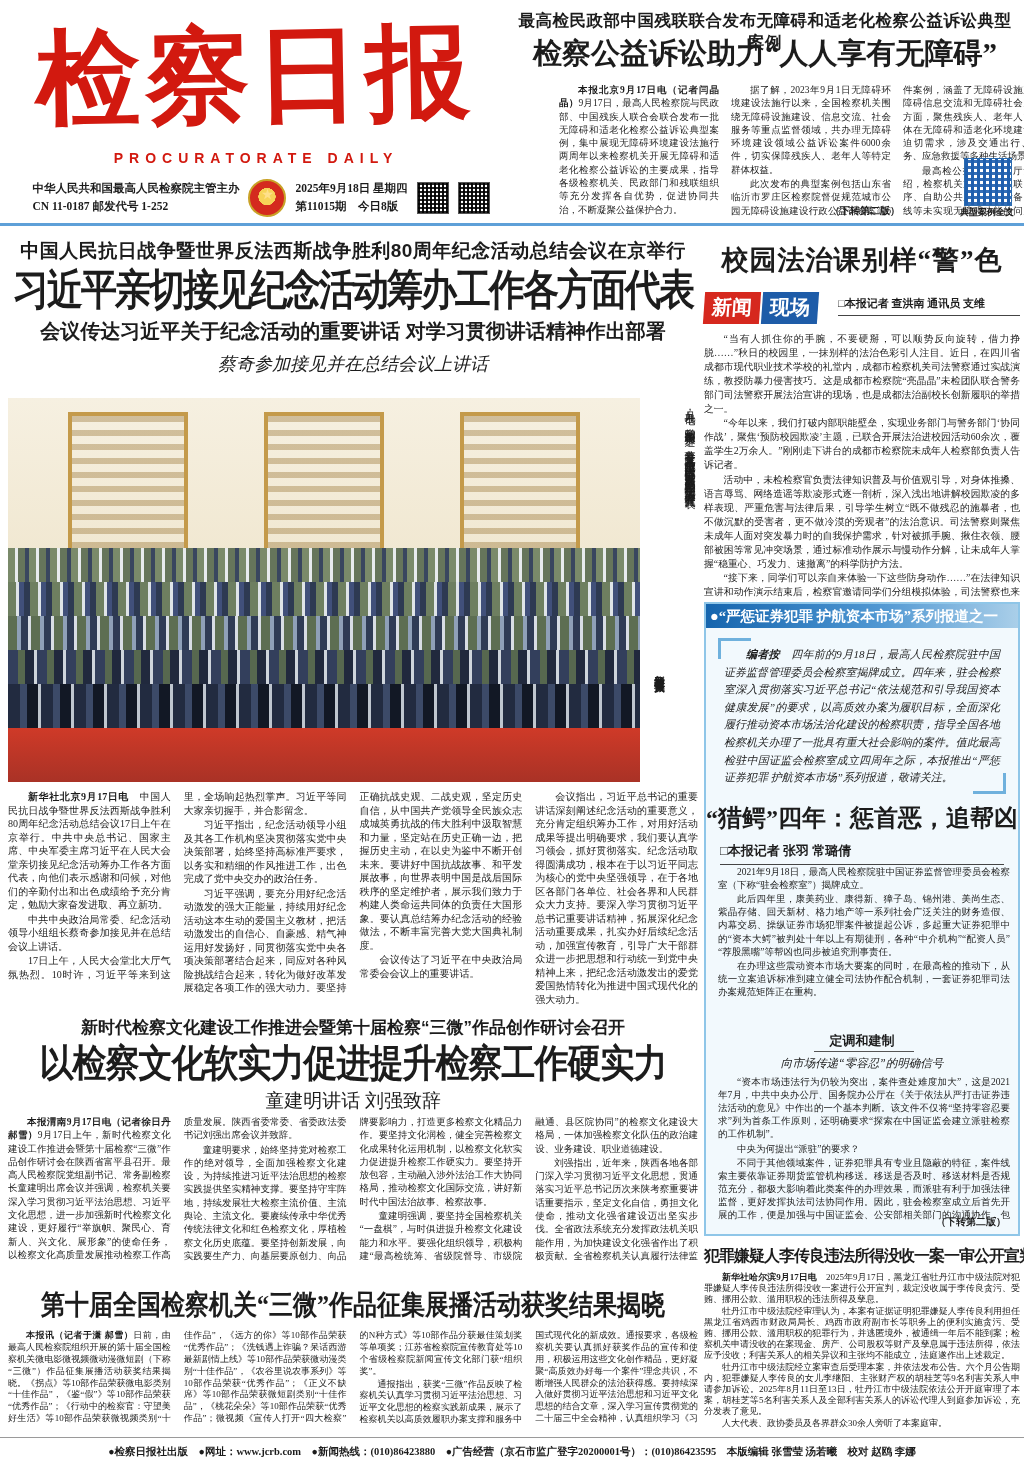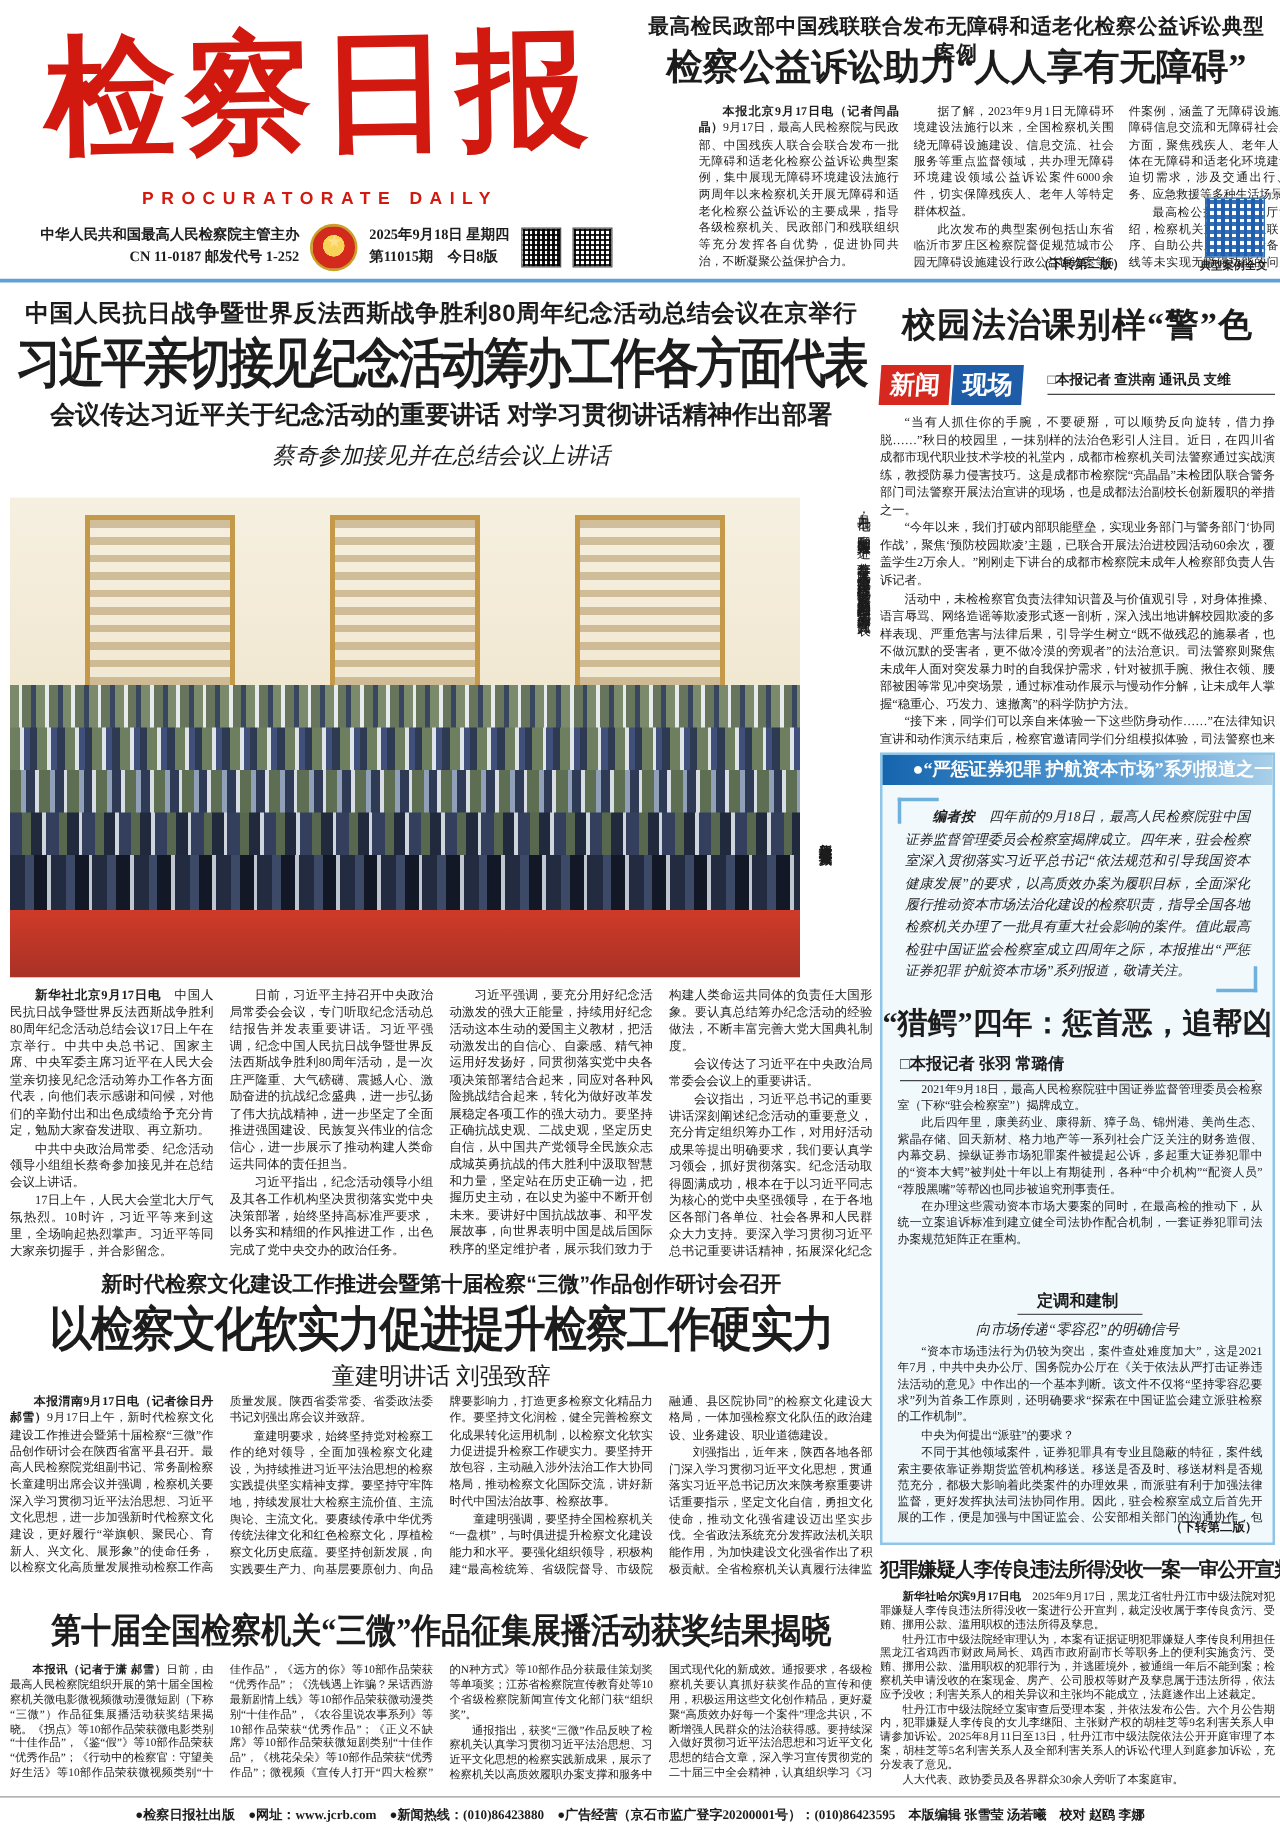--- a/index.html
+++ b/index.html
@@ -9,21 +9,21 @@
   p{margin:0 0 1px 0;text-align:justify;text-indent:2em;}
   p b{font-weight:bold;}
   
   .mh-title{left:30px;top:6px;width:452px;height:146px;color:#d2190f;
             font-size:104px;font-weight:bold;letter-spacing:6px;text-align:center;
             line-height:140px;transform:rotate(-1deg);}
   .mh-en{left:70px;top:150px;width:372px;color:#d2190f;font-size:14px;font-weight:bold;
          letter-spacing:6px;text-align:center;font-family:"Liberation Sans",sans-serif;}
   .mh-info{left:18px;top:176px;width:486px;height:44px;display:flex;align-items:center;
            justify-content:center;gap:9px;font-size:11.5px;font-weight:bold;line-height:1.55;}
-  .mh-org{text-align:right;}
+  .mh-org{}
   .mh-date{text-align:left;}
   .emblem{width:38px;height:38px;border-radius:50%;flex:0 0 38px;
           background:radial-gradient(circle at 50% 46%,#f7d358 0 34%,#d42a1e 35% 100%);
           border:2px solid #c9a227;box-sizing:border-box;position:relative;}
   .emblem span{position:absolute;left:0;right:0;top:8px;text-align:center;color:#ffe08a;font-size:11px;line-height:11px;}
   .qr{width:30px;height:30px;border:1px solid #555;background:
       repeating-linear-gradient(0deg,rgba(0,0,0,.85) 0 2px,transparent 2px 4px),
       repeating-linear-gradient(90deg,#111 0 2px,#fff 2px 4px);}
   
   .blue-rule{left:0;top:223px;width:1024px;height:3px;background:#5ea0d8;}
@@ -72,21 +72,21 @@
   .badge{display:inline-block;color:#fff;font-weight:900;font-size:20px;padding:2px 8px 3px 8px;
          font-family:"Liberation Sans",sans-serif;transform:skewX(-4deg);}
   .badge-news{background:#d6281e;}
   .badge-scene{background:#1e5ca8;margin-left:2px;}
   .sc-byline{left:838px;top:296px;width:182px;font-size:11px;font-weight:bold;
              border-bottom:1px solid #444;padding-bottom:4px;}
   .sc-body{left:704px;top:332px;width:316px;height:266px;font-size:9.8px;line-height:1.42;overflow:hidden;}
   
   .series-box{left:704px;top:602px;width:316px;height:634px;border:2px solid #8fc6e8;background:#f2f9fd;box-sizing:border-box;}
   .series-hd{position:absolute;left:0;top:0;width:100%;height:24px;line-height:24px;color:#fff;
-             font-size:14.5px;font-weight:bold;padding-left:24px;box-sizing:border-box;
+             font-size:14.5px;font-weight:bold;padding-left:4px;box-sizing:border-box;
              background:linear-gradient(90deg,#1565ae,#4f97d2 55%,#aacfe9);}
   .ed-note{position:absolute;left:12px;top:34px;width:288px;height:156px;font-size:11px;
            font-style:italic;line-height:1.6;overflow:hidden;padding:8px 6px;box-sizing:border-box;}
   .ed-note:before{content:"";position:absolute;left:0;top:0;width:30px;height:18px;
                   border-left:3px solid #6fb1dd;border-top:3px solid #6fb1dd;}
   .ed-note:after{content:"";position:absolute;right:0;bottom:0;width:30px;height:18px;
                  border-right:3px solid #6fb1dd;border-bottom:3px solid #6fb1dd;}
   .sr-headline{position:absolute;left:0;top:198px;width:100%;text-align:center;font-size:24px;font-weight:900;}
   .sr-byline{position:absolute;left:14px;top:238px;width:284px;font-size:13px;font-weight:bold;
              border-bottom:1px solid #444;padding-bottom:4px;}
@@ -166,21 +166,20 @@
   <div class="crowd c5"></div>
   <div class="carpet"></div>
 </div>
 <div class="abs vcap">九月十七日，党和国家领导人习近平、蔡奇等在北京人民大会堂接见中国人民抗日战争暨世界反法西斯战争胜利八十周年纪念活动筹办工作各方面代表。</div>
 <div class="abs vcredit">新华社记者翟健岚摄</div>
 
 <div class="abs ld-body">
     <p><b>新华社北京9月17日电</b>　中国人民抗日战争暨世界反法西斯战争胜利80周年纪念活动总结会议17日上午在京举行。中共中央总书记、国家主席、中央军委主席习近平在人民大会堂亲切接见纪念活动筹办工作各方面代表，向他们表示感谢和问候，对他们的辛勤付出和出色成绩给予充分肯定，勉励大家奋发进取、再立新功。</p>
     <p>中共中央政治局常委、纪念活动领导小组组长蔡奇参加接见并在总结会议上讲话。</p>
     <p>17日上午，人民大会堂北大厅气氛热烈。10时许，习近平等来到这里，全场响起热烈掌声。习近平等同大家亲切握手，并合影留念。</p>
-    <p>日前，习近平主持召开中央政治局常委会会议，专门听取纪念活动总结报告并发表重要讲话。习近平强调，纪念中国人民抗日战争暨世界反法西斯战争胜利80周年活动，是一次庄严隆重、大气磅礴、震撼人心、激励奋进的抗战纪念盛典，进一步弘扬了伟大抗战精神，进一步坚定了全面推进强国建设、民族复兴伟业的信念信心，进一步展示了推动构建人类命运共同体的责任担当。</p>
     <p>习近平指出，纪念活动领导小组及其各工作机构坚决贯彻落实党中央决策部署，始终坚持高标准严要求，以务实和精细的作风推进工作，出色完成了党中央交办的政治任务。</p>
     <p>习近平强调，要充分用好纪念活动激发的强大正能量，持续用好纪念活动这本生动的爱国主义教材，把活动激发出的自信心、自豪感、精气神运用好发扬好，同贯彻落实党中央各项决策部署结合起来，同应对各种风险挑战结合起来，转化为做好改革发展稳定各项工作的强大动力。要坚持正确抗战史观、二战史观，坚定历史自信，从中国共产党领导全民族众志成城英勇抗战的伟大胜利中汲取智慧和力量，坚定站在历史正确一边，把握历史主动，在以史为鉴中不断开创未来。要讲好中国抗战故事、和平发展故事，向世界表明中国是战后国际秩序的坚定维护者，展示我们致力于构建人类命运共同体的负责任大国形象。要认真总结筹办纪念活动的经验做法，不断丰富完善大党大国典礼制度。</p>
     <p>会议传达了习近平在中央政治局常委会会议上的重要讲话。</p>
     <p>会议指出，习近平总书记的重要讲话深刻阐述纪念活动的重要意义，充分肯定组织筹办工作，对用好活动成果等提出明确要求，我们要认真学习领会，抓好贯彻落实。纪念活动取得圆满成功，根本在于以习近平同志为核心的党中央坚强领导，在于各地区各部门各单位、社会各界和人民群众大力支持。要深入学习贯彻习近平总书记重要讲话精神，拓展深化纪念活动重要成果，扎实办好后续纪念活动，加强宣传教育，引导广大干部群众进一步把思想和行动统一到党中央精神上来，把纪念活动激发出的爱党爱国热情转化为推进中国式现代化的强大动力。</p>
   </div>
 
 <div class="abs sc-headline">校园法治课别样“警”色</div>
 <div class="abs badge-row">
   <span class="badge badge-news">新闻</span><span class="badge badge-scene">现场</span>
 </div>

